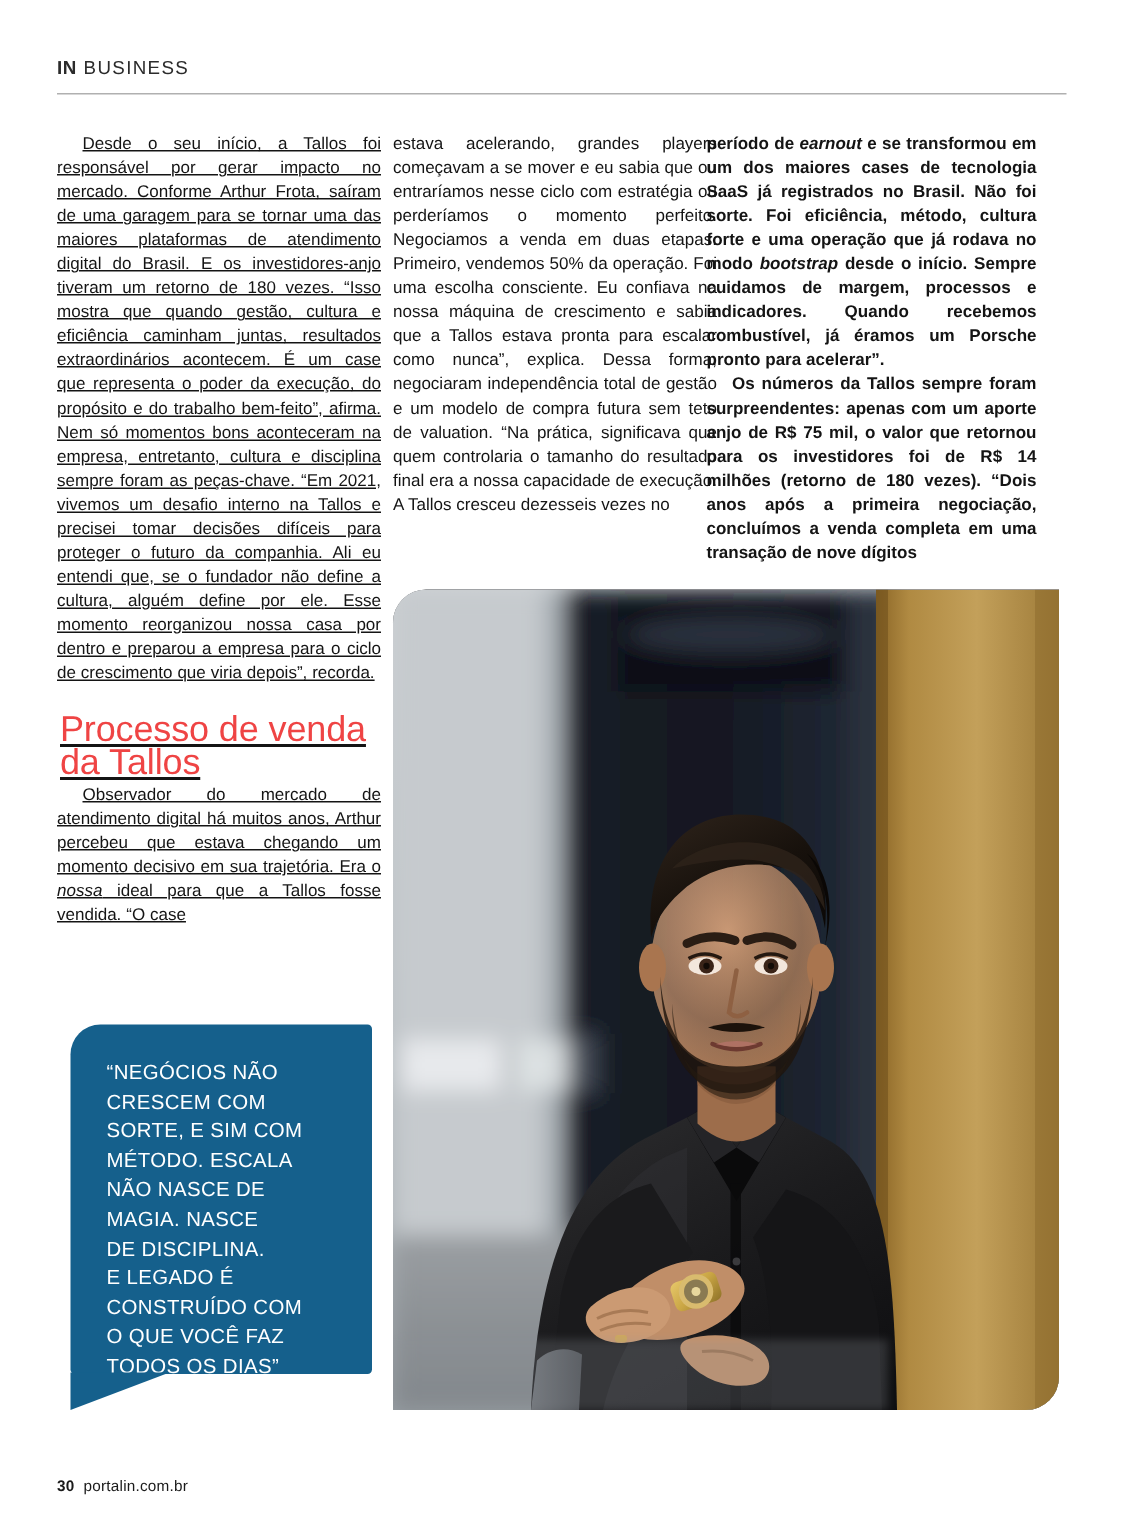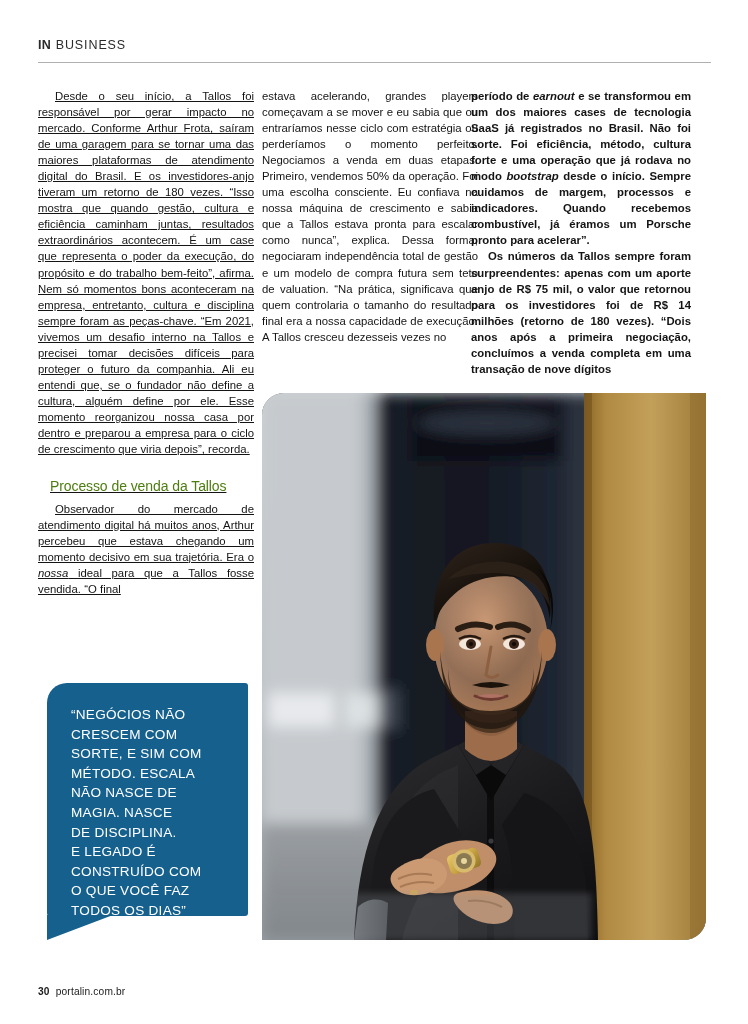--- a/index.html
+++ b/index.html
@@ -68,25 +68,25 @@
     margin: 0;
   }
   .col p.indent {
     text-indent: 17px;
   }
   #col1 { left: 38px;  width: 216px; text-decoration: underline; }
   #col2 { left: 262px; width: 216px; }
   #col3 { left: 471px; width: 220px; font-weight: bold; }
 
   .subhead {
-    font-size: 14px;
+    font-size: 24px;
     line-height: 21.5px;
     font-weight: 400;
-    color: #4d7c0f;
-    margin: 19px 0 3px 12px;
+    color: #ef4444;
+    margin: 19px 0 3px 2px;
     letter-spacing: -0.1px;
     text-align: left;
   }
 
   em, .ital { font-style: italic; }
 
   
   .quote-wrap {
     position: absolute;
     left: 47px;
@@ -164,21 +164,21 @@
 <div class="page">
 
   <div class="header">
     <div class="header-title"><span class="kicker-bold">IN</span><span> BUSINESS</span></div>
   </div>
   <div class="header-rule"></div>
 
   <div class="col" id="col1">
     <p class="indent">Desde o seu início, a Tallos foi responsável por gerar impacto no mercado. Conforme Arthur Frota, saíram de uma garagem para se tornar uma das maiores plataformas de atendimento digital do Brasil. E os investidores-anjo tiveram um retorno de 180 vezes. “Isso mostra que quando gestão, cultura e eficiência caminham juntas, resultados extraordinários acontecem. É um case que representa o poder da execução, do propósito e do trabalho bem-feito”, afirma. Nem só momentos bons aconteceram na empresa, entretanto, cultura e disciplina sempre foram as peças-chave. “Em 2021, vivemos um desafio interno na Tallos e precisei tomar decisões difíceis para proteger o futuro da companhia. Ali eu entendi que, se o fundador não define a cultura, alguém define por ele. Esse momento reorganizou nossa casa por dentro e preparou a empresa para o ciclo de crescimento que viria depois”, recorda.</p>
     <h2 class="subhead">Processo de venda da Tallos</h2>
-    <p class="indent"><span>Observador do mercado de atendimento digital há muitos anos, Arthur percebeu que estava chegando um momento decisivo em sua trajetória. Era o </span><em>nossa</em><span> ideal para que a Tallos fosse vendida. “O final</span></p>
+    <p class="indent"><span>Observador do mercado de atendimento digital há muitos anos, Arthur percebeu que estava chegando um momento decisivo em sua trajetória. Era o </span><em>nossa</em><span> ideal para que a Tallos fosse vendida. “O case</span></p>
   </div>
 
   <div class="col" id="col2">
     <p>estava acelerando, grandes players começavam a se mover e eu sabia que ou entraríamos nesse ciclo com estratégia ou perderíamos o momento perfeito. Negociamos a venda em duas etapas. Primeiro, vendemos 50% da operação. Foi uma escolha consciente. Eu confiava na nossa máquina de crescimento e sabia que a Tallos estava pronta para escalar como nunca”, explica. Dessa forma, negociaram independência total de gestão e um modelo de compra futura sem teto de valuation. “Na prática, significava que quem controlaria o tamanho do resultado final era a nossa capacidade de execução. A Tallos cresceu dezesseis vezes no</p>
   </div>
 
   <div class="col" id="col3">
     <p><span>período de </span><em>earnout</em><span> e se transformou em um dos maiores cases de tecnologia SaaS já registrados no Brasil. Não foi sorte. Foi eficiência, método, cultura forte e uma operação que já rodava no modo </span><em>bootstrap</em><span> desde o início. Sempre cuidamos de margem, processos e indicadores. Quando recebemos combustível, já éramos um Porsche pronto para acelerar”.</span></p>
     <p class="indent">Os números da Tallos sempre foram surpreendentes: apenas com um aporte anjo de R$ 75 mil, o valor que retornou para os investidores foi de R$ 14 milhões (retorno de 180 vezes). “Dois anos após a primeira negociação, concluímos a venda completa em uma transação de nove dígitos</p>
   </div>

